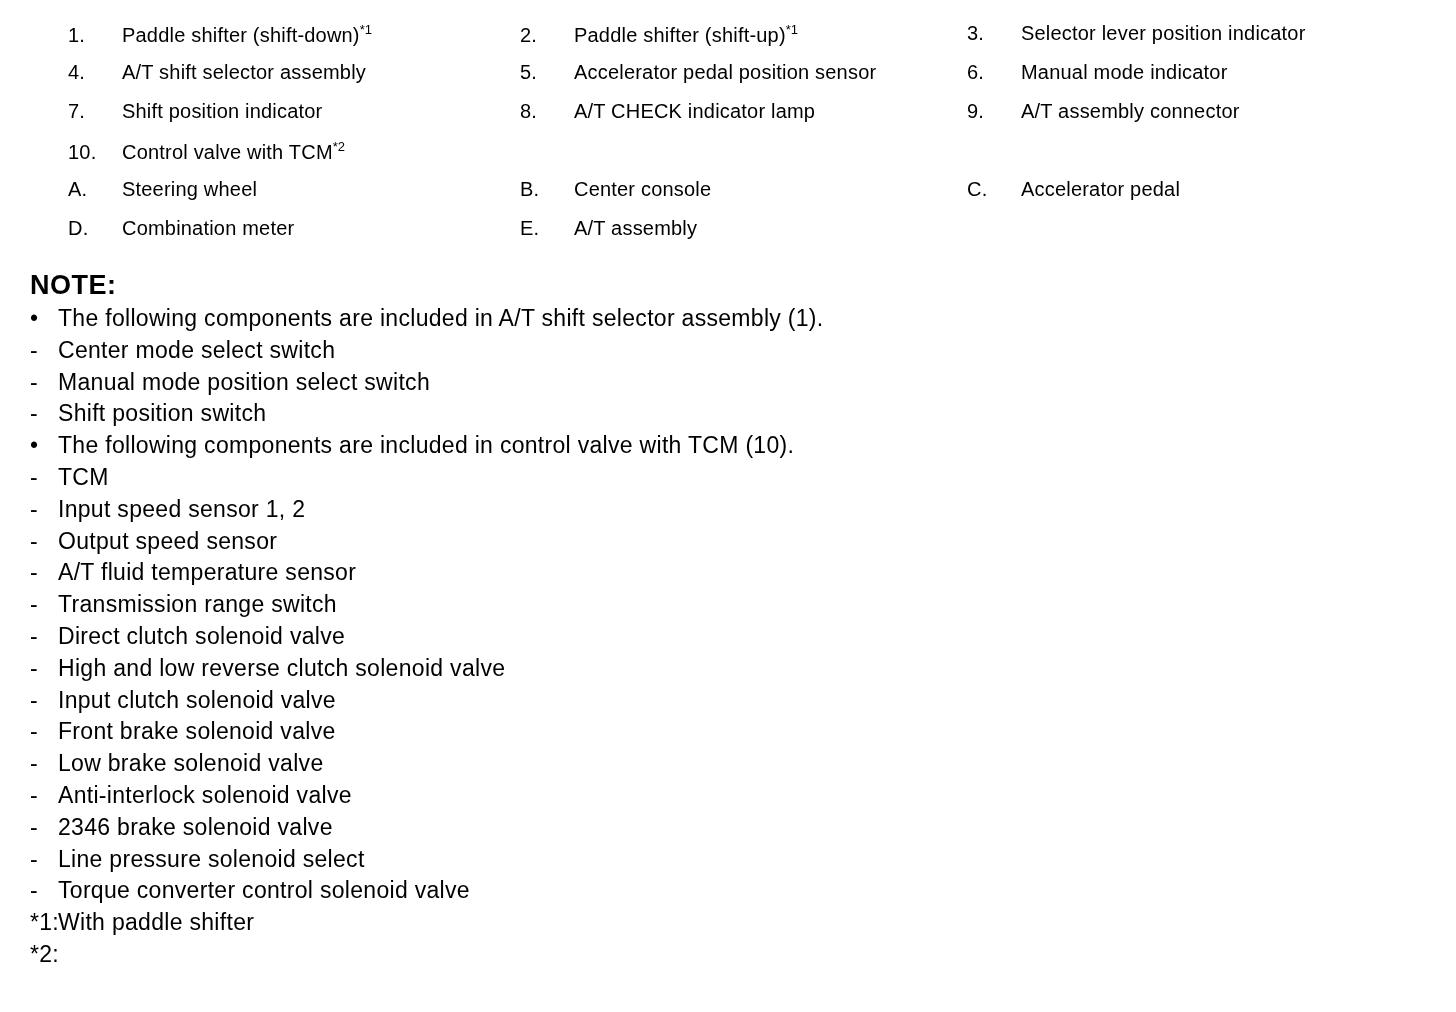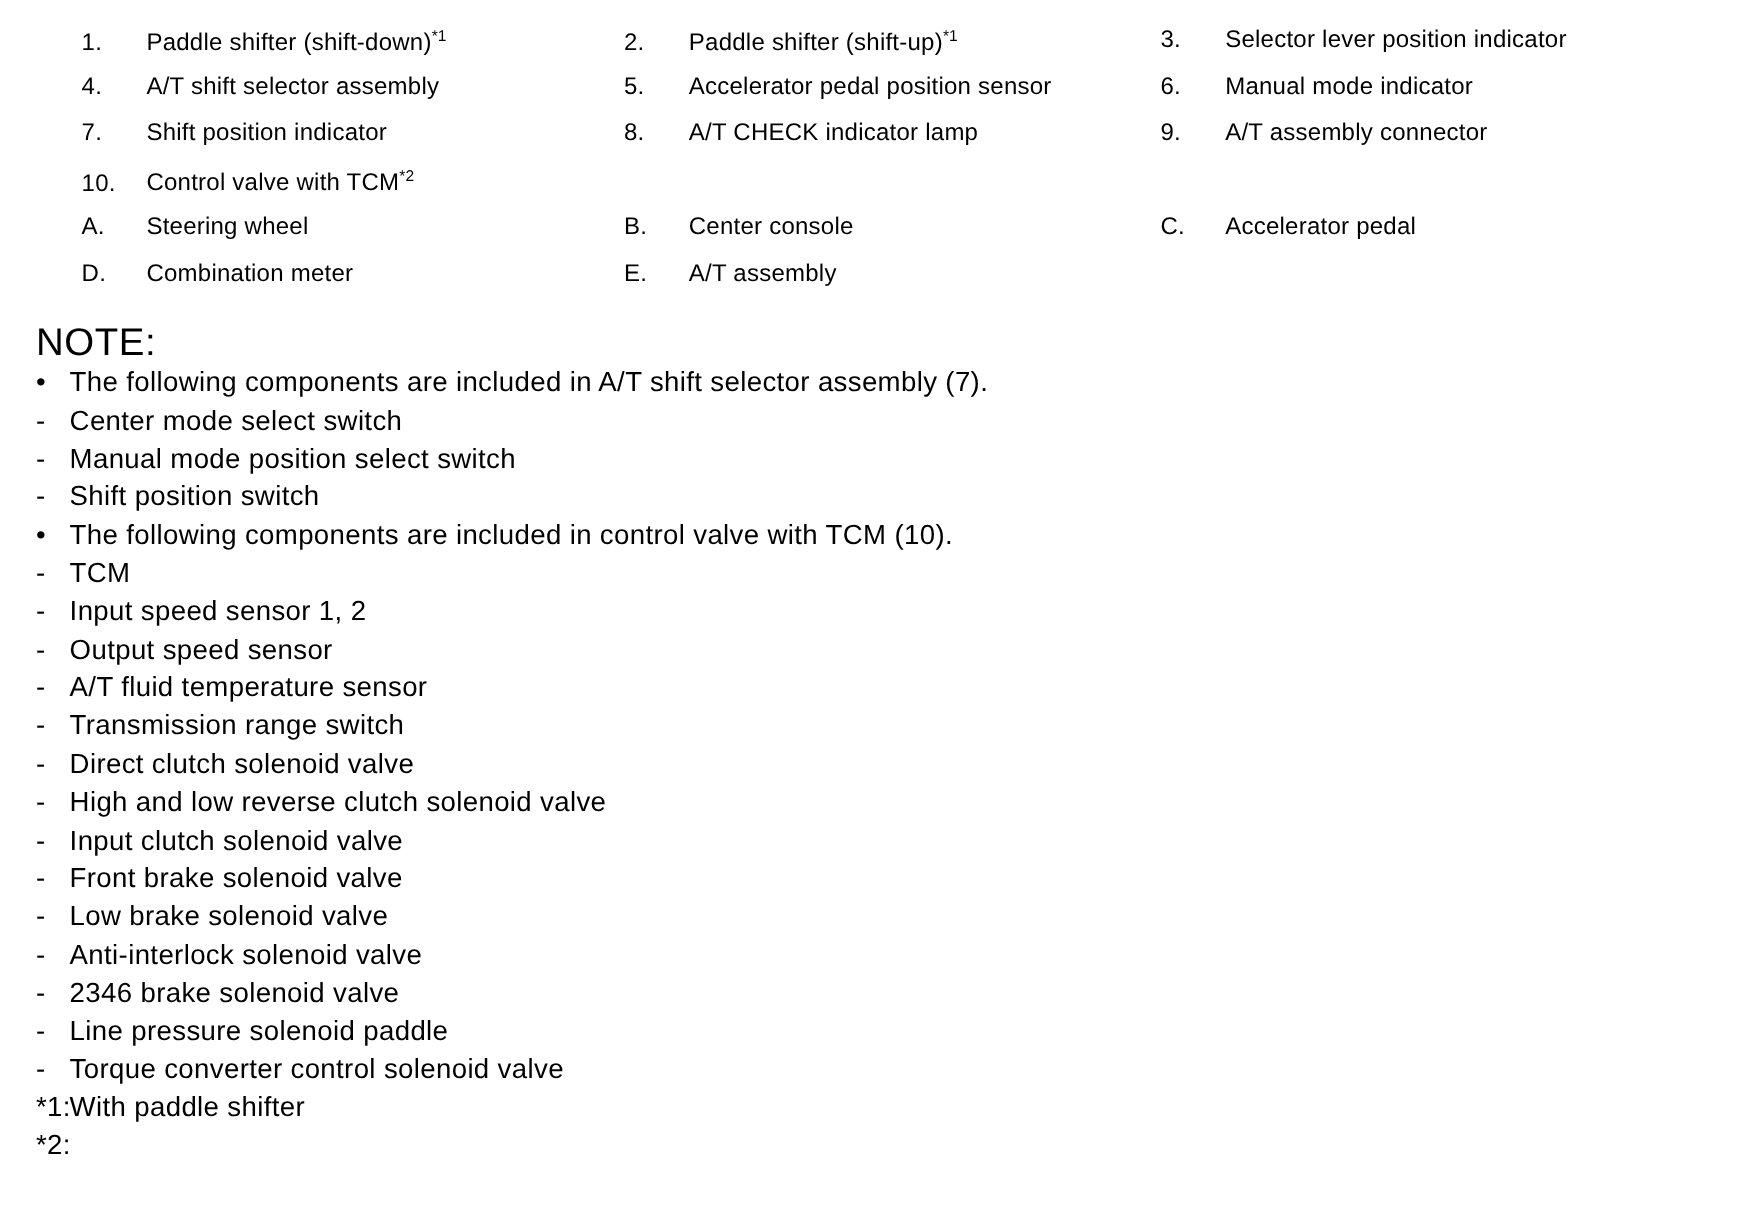--- a/index.html
+++ b/index.html
@@ -27,22 +27,22 @@
   .cell .num { width: 54px; flex-shrink: 0; }
   .cell .label sup { font-size: 13px; letter-spacing: 0; }
 
   
   .note {
     margin: 14px 0 0 30px;
     font-size: 23px;
     letter-spacing: 0.3px;
   }
   .note-heading {
-    font-size: 32px;
-    font-weight: normal;
+    font-size: 27px;
+    font-weight: bold;
     line-height: 30px;
     margin: 0 0 3px 0;
     letter-spacing: 0.5px;
   }
   .note-line { display: flex; line-height: 31.8px; white-space: nowrap; }
   .note-line .marker { width: 28px; flex-shrink: 0; }
 </style>
 </head>
 <body>
 
@@ -119,21 +119,21 @@
     </div>
     <div class="cell empty"></div>
 
   </section>
 
   <section class="note">
     <h2 class="note-heading">NOTE:</h2>
 
     <div class="note-line">
       <span class="marker">•</span>
-      <span class="text">The following components are included in A/T shift selector assembly (7).</span>
+      <span class="text">The following components are included in A/T shift selector assembly (1).</span>
     </div>
     <div class="note-line">
       <span class="marker">-</span>
       <span class="text">Center mode select switch</span>
     </div>
     <div class="note-line">
       <span class="marker">-</span>
       <span class="text">Manual mode position select switch</span>
     </div>
     <div class="note-line">
@@ -187,21 +187,21 @@
     <div class="note-line">
       <span class="marker">-</span>
       <span class="text">Anti-interlock solenoid valve</span>
     </div>
     <div class="note-line">
       <span class="marker">-</span>
       <span class="text">2346 brake solenoid valve</span>
     </div>
     <div class="note-line">
       <span class="marker">-</span>
-      <span class="text">Line pressure solenoid paddle</span>
+      <span class="text">Line pressure solenoid select</span>
     </div>
     <div class="note-line">
       <span class="marker">-</span>
       <span class="text">Torque converter control solenoid valve</span>
     </div>
     <div class="note-line">
       <span class="marker">*1:</span>
       <span class="text">With paddle shifter</span>
     </div>
     <div class="note-line">

